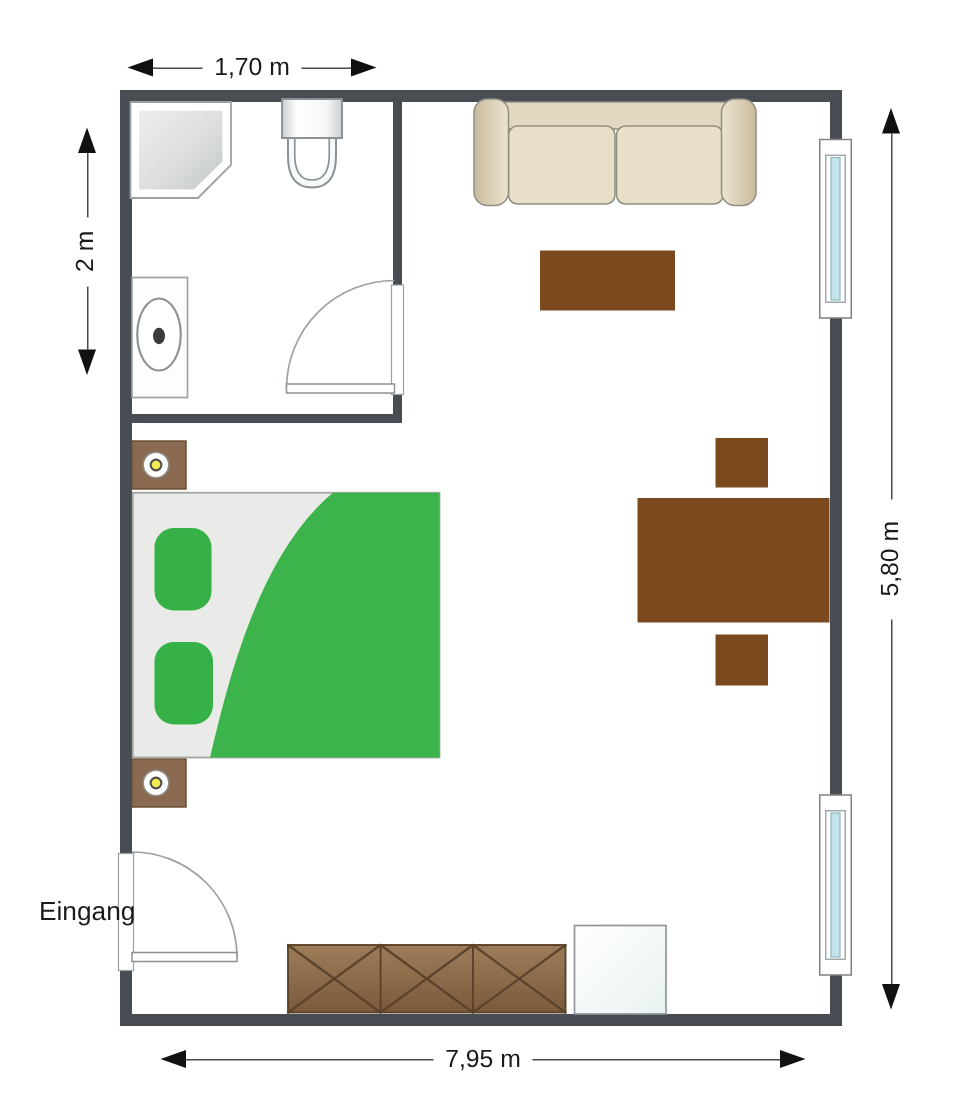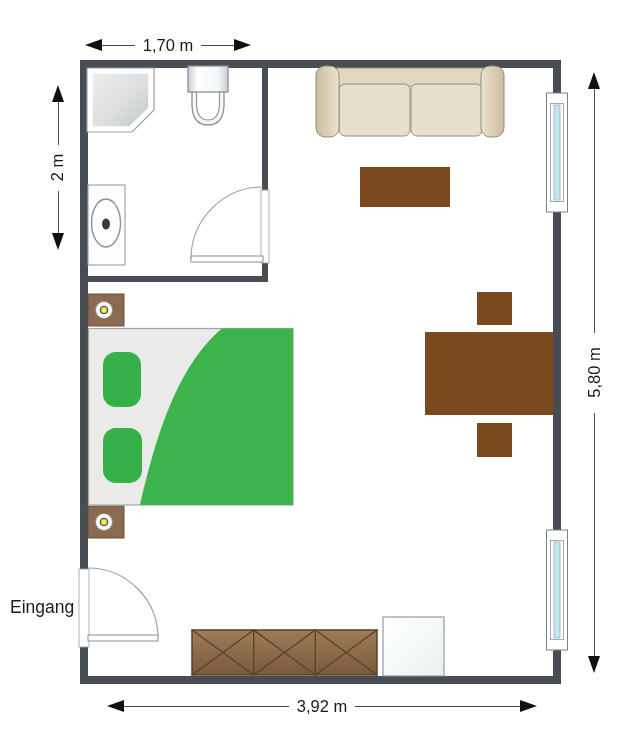--- a/index.html
+++ b/index.html
@@ -15,21 +15,21 @@
   .vline{flex:1;width:1px;background:#4a4a4a;}
   .hlabel{padding:0 8px;font-size:16.5px;white-space:nowrap;}
   .vlabel-box{width:18px;display:flex;align-items:center;justify-content:center;}
   .vlabel-box.short{height:46px;}
   .vlabel-box.long{height:80px;}
   .vlabel{transform:rotate(-90deg);font-size:16.5px;white-space:nowrap;}
   .arr-left{width:0;height:0;border:6.5px solid transparent;border-left:0;border-right:17px solid #111;}
   .arr-right{width:0;height:0;border:6.5px solid transparent;border-right:0;border-left:17px solid #111;}
   .arr-up{width:0;height:0;border:6.5px solid transparent;border-top:0;border-bottom:17px solid #111;}
   .arr-down{width:0;height:0;border:6.5px solid transparent;border-bottom:0;border-top:17px solid #111;}
-  .eingang{position:absolute;left:10px;top:597px;font-size:17.5px;}
+  .eingang{position:absolute;left:26px;top:597px;font-size:17.5px;}
 </style>
 </head>
 <body>
 
 <div id="canvas">
 
   <svg id="plan-svg" width="640" height="746" viewBox="0 0 640 746">
     <defs>
       <linearGradient id="armL" x1="0" y1="0" x2="1" y2="0">
         <stop offset="0" stop-color="#c9bb9d"></stop>
@@ -173,20 +173,20 @@
     <div class="vlabel-box long">
       <span class="vlabel">5,80 m</span>
     </div>
     <div class="vline"></div>
     <div class="arr-down"></div>
   </div>
 
   <div class="dim-h" style="left:107px;top:697px;width:430px;">
     <div class="arr-left"></div>
     <div class="hline"></div>
-    <span class="hlabel">3,92 m</span>
+    <span class="hlabel">7,95 m</span>
     <div class="hline"></div>
     <div class="arr-right"></div>
   </div>
 
   <div class="eingang">Eingang</div>
 
 </div>
 
 </body></html>

